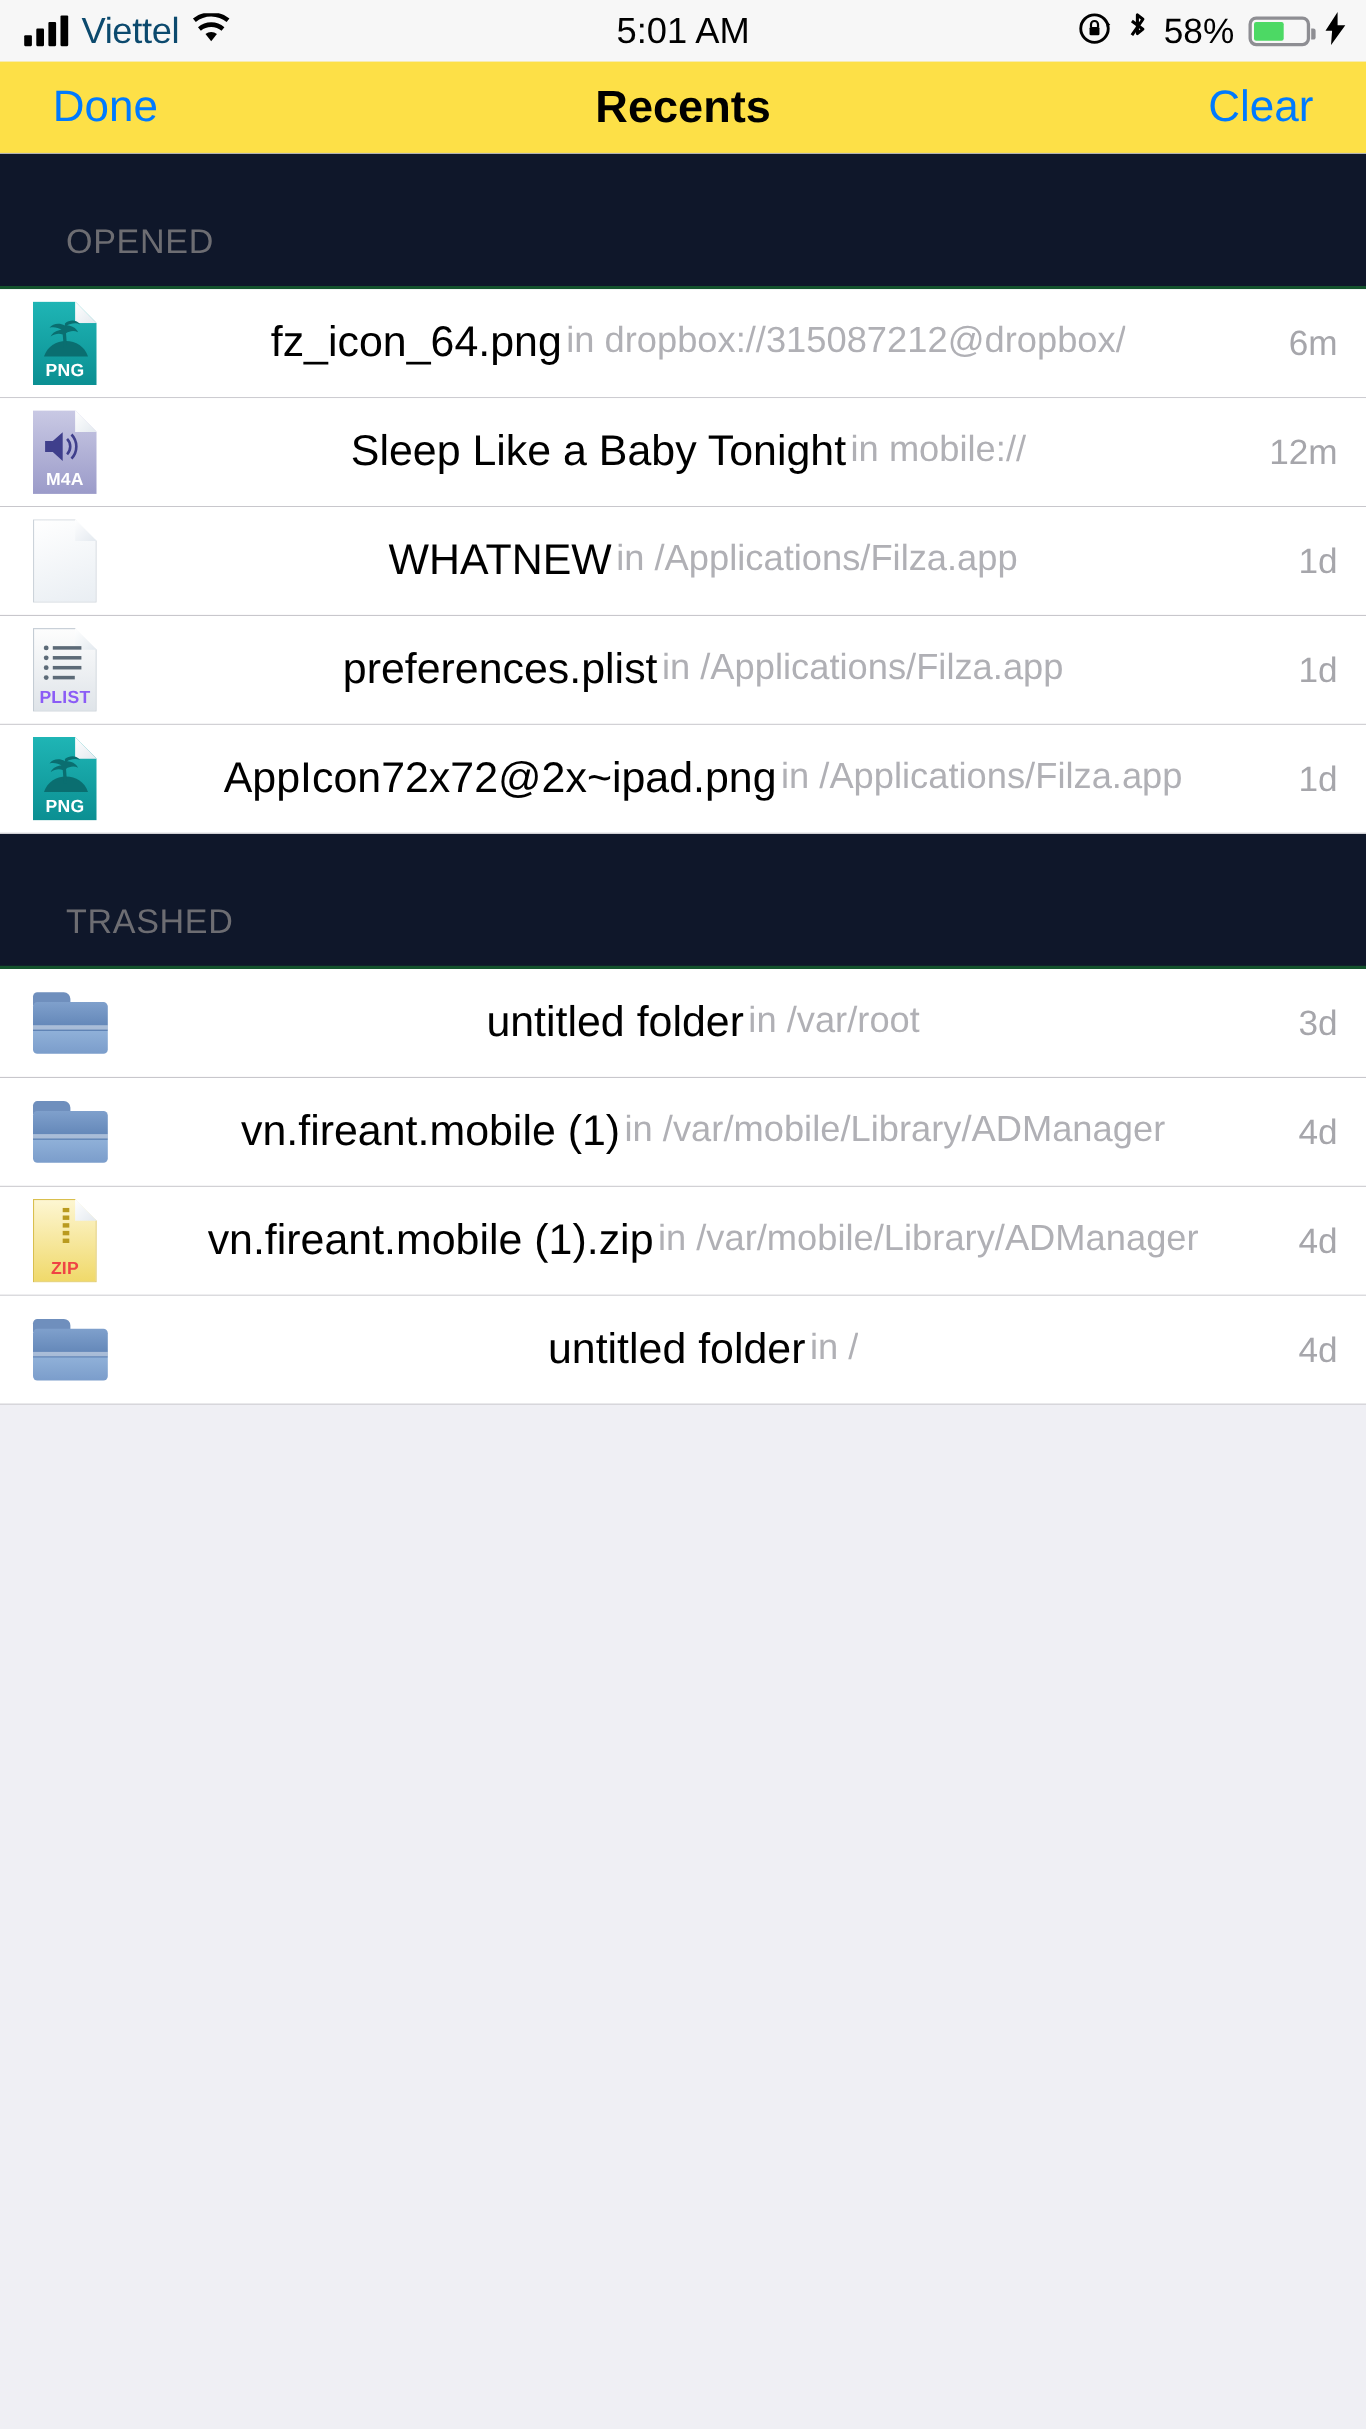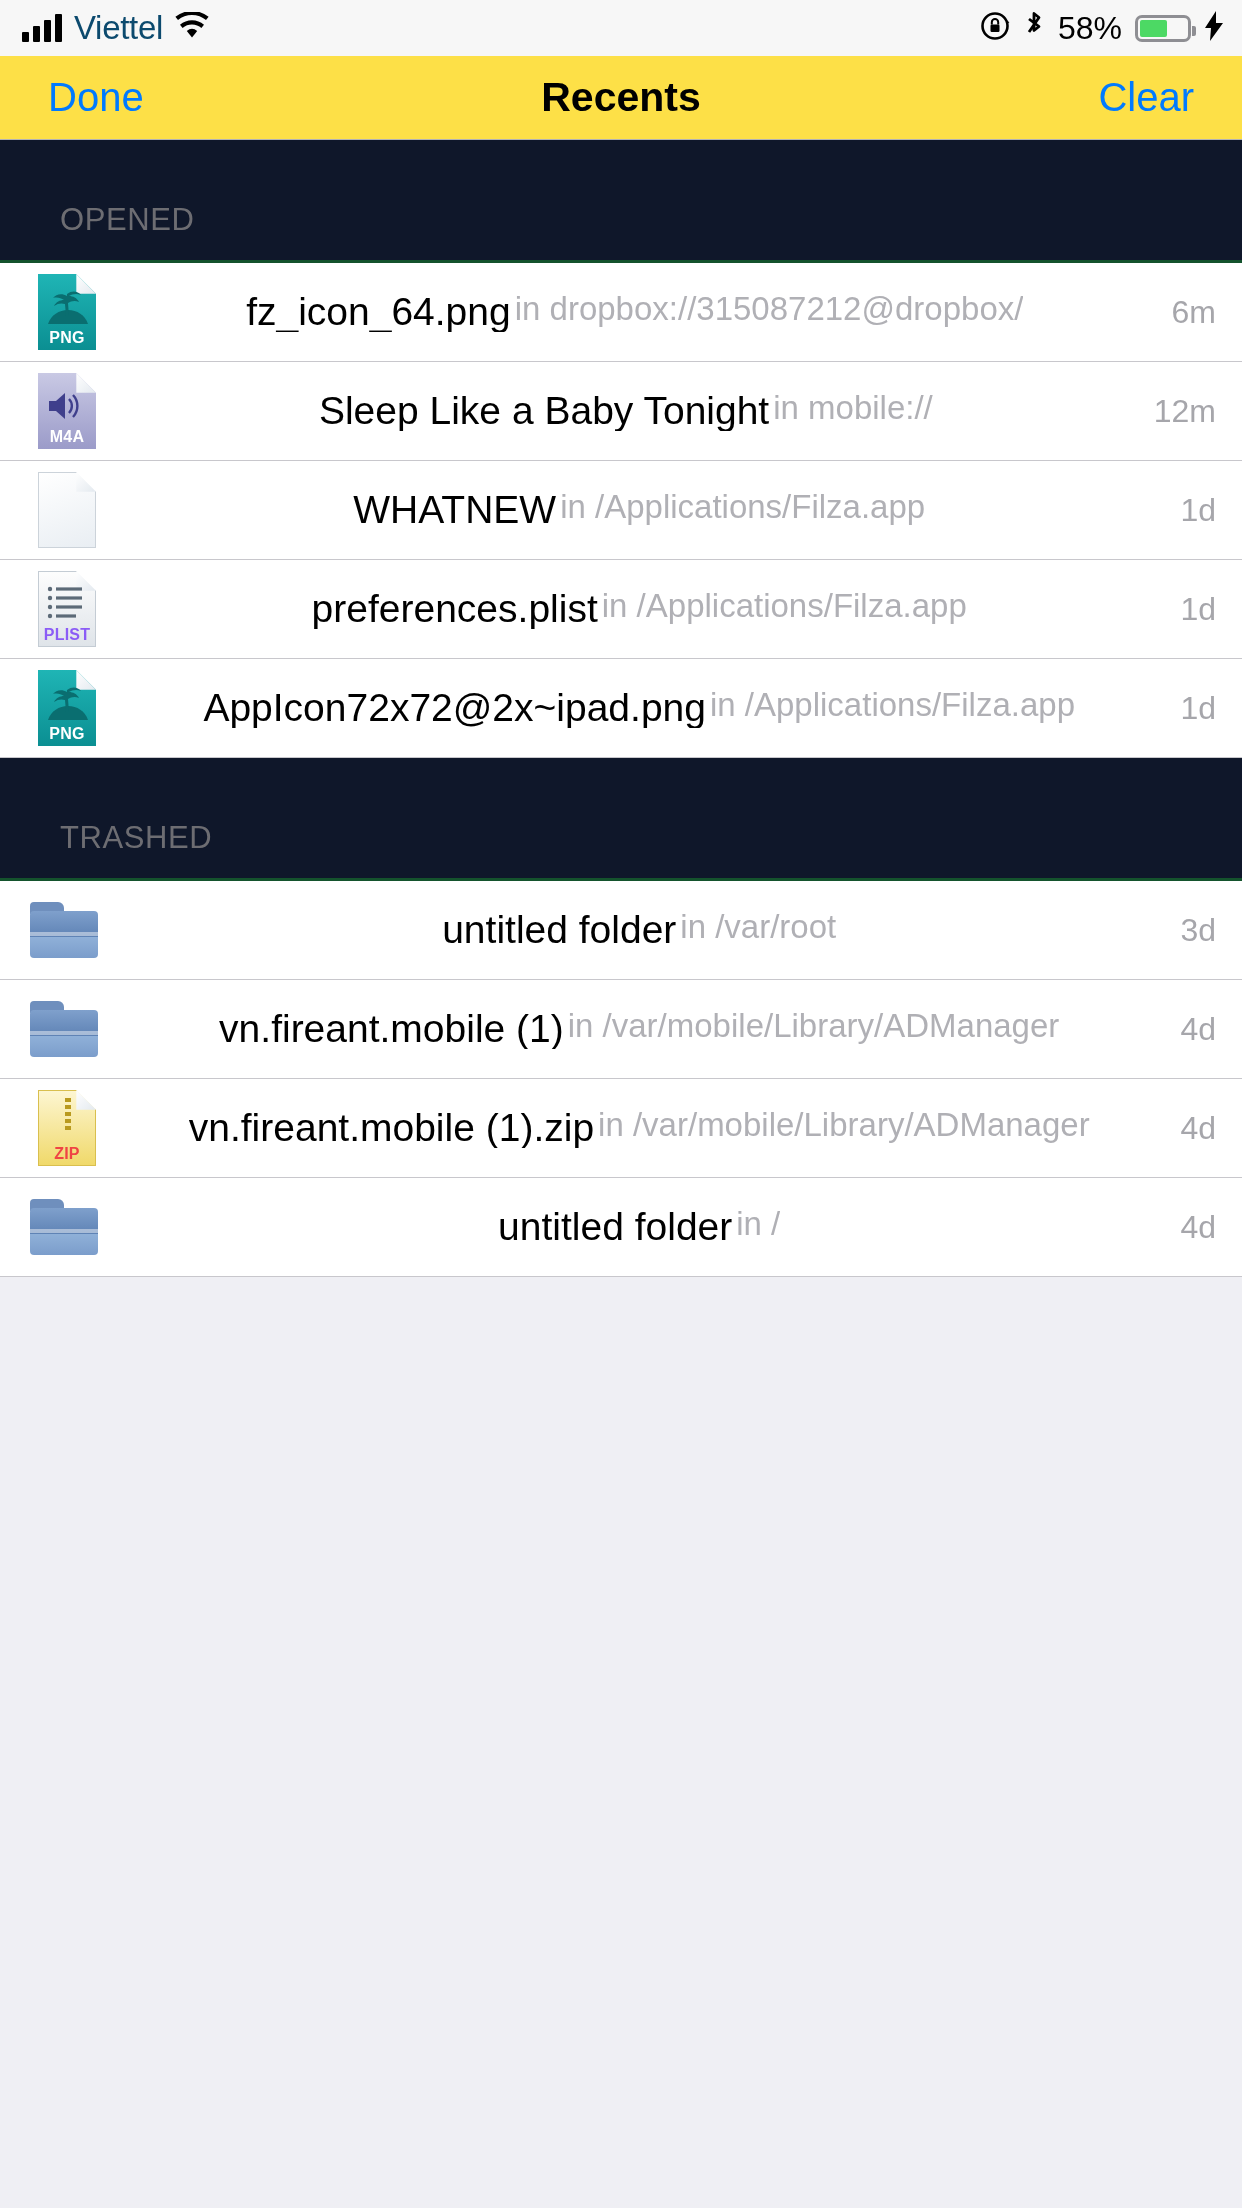--- a/index.html
+++ b/index.html
@@ -76,21 +76,21 @@
     position:relative;
     display:flex; align-items:center;
     height:99px;
     background:#fff;
     padding-left:30px; padding-right:26px;
     border-bottom:1px solid #c8c7cc;
   }
   .row:last-child { border-bottom:1px solid #c8c7cc; }
   .row-icon {
     width:66px; height:82px; flex:0 0 66px;
-    display:flex; align-items:center; justify-content:flex-end;
+    display:flex; align-items:center; justify-content:flex-start;
     margin-right:22px;
   }
   .row-text { flex:1 1 auto; min-width:0; display:flex; flex-direction:row; justify-content:center; gap:4px; }
   .row-title {
     font-size:39px; color:#000; white-space:nowrap; overflow:hidden;
     line-height:1.05;
   }
   .row-sub {
     font-size:33px; color:#b0b0b5; white-space:nowrap; overflow:hidden;
     line-height:1.05;
@@ -171,20 +171,21 @@
         </span>
       <span class="sb-carrier">Viettel</span>
       <span>
         <svg width="34" height="28" viewBox="0 0 34 28">
             <path d="M17 25.5l-5.2-6.6a8.4 8.4 0 0110.4 0z" fill="#000"></path>
             <path d="M17 12.6c3.6 0 6.9 1.3 9.4 3.4l2.6-3.3A19 19 0 0017 8.2a19 19 0 00-12 4.5l2.6 3.3a14.6 14.6 0 019.4-3.4z" fill="#000"></path>
             <path d="M17 3.1c5.3 0 10.2 1.9 14 5l2.6-3.3A26.3 26.3 0 0017-1 26.3 26.3 0 00.4 4.8L3 8.1a21.9 21.9 0 0114-5z" fill="#000"></path>
           </svg>
       </span>
     </div>
+    <div class="sb-center">5:01 AM</div>
     <div class="sb-right">
       <span>
         <svg width="30" height="30" viewBox="0 0 30 30">
             <circle cx="15" cy="15" r="12.5" fill="none" stroke="#000" stroke-width="2.6"></circle>
             <rect x="10.5" y="13.5" width="9" height="7.5" rx="1.2" fill="#000"></rect>
             <path d="M11.8 13.5v-2.2a3.2 3.2 0 016.4 0v2.2" fill="none" stroke="#000" stroke-width="2"></path>
             <path d="M26 9l3.4 2.2L26 13.4z" fill="#000"></path>
           </svg>
       </span>
       <span>

